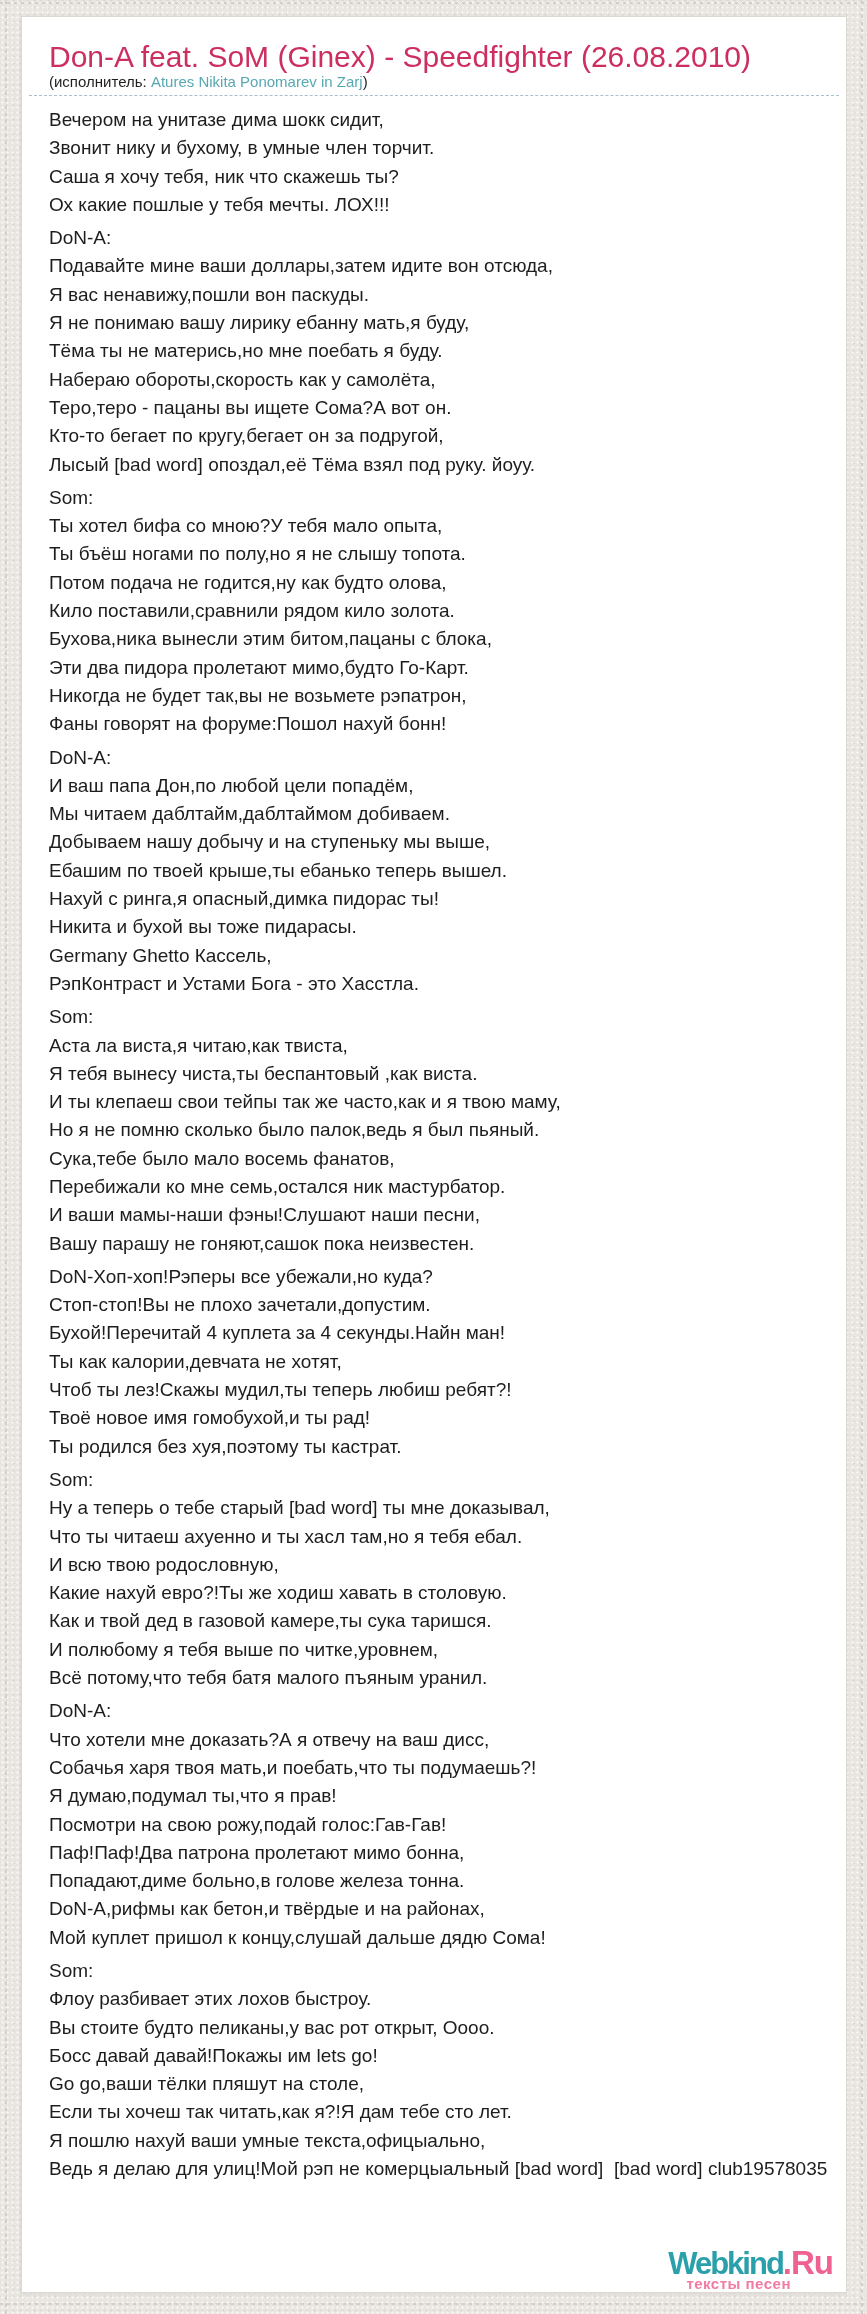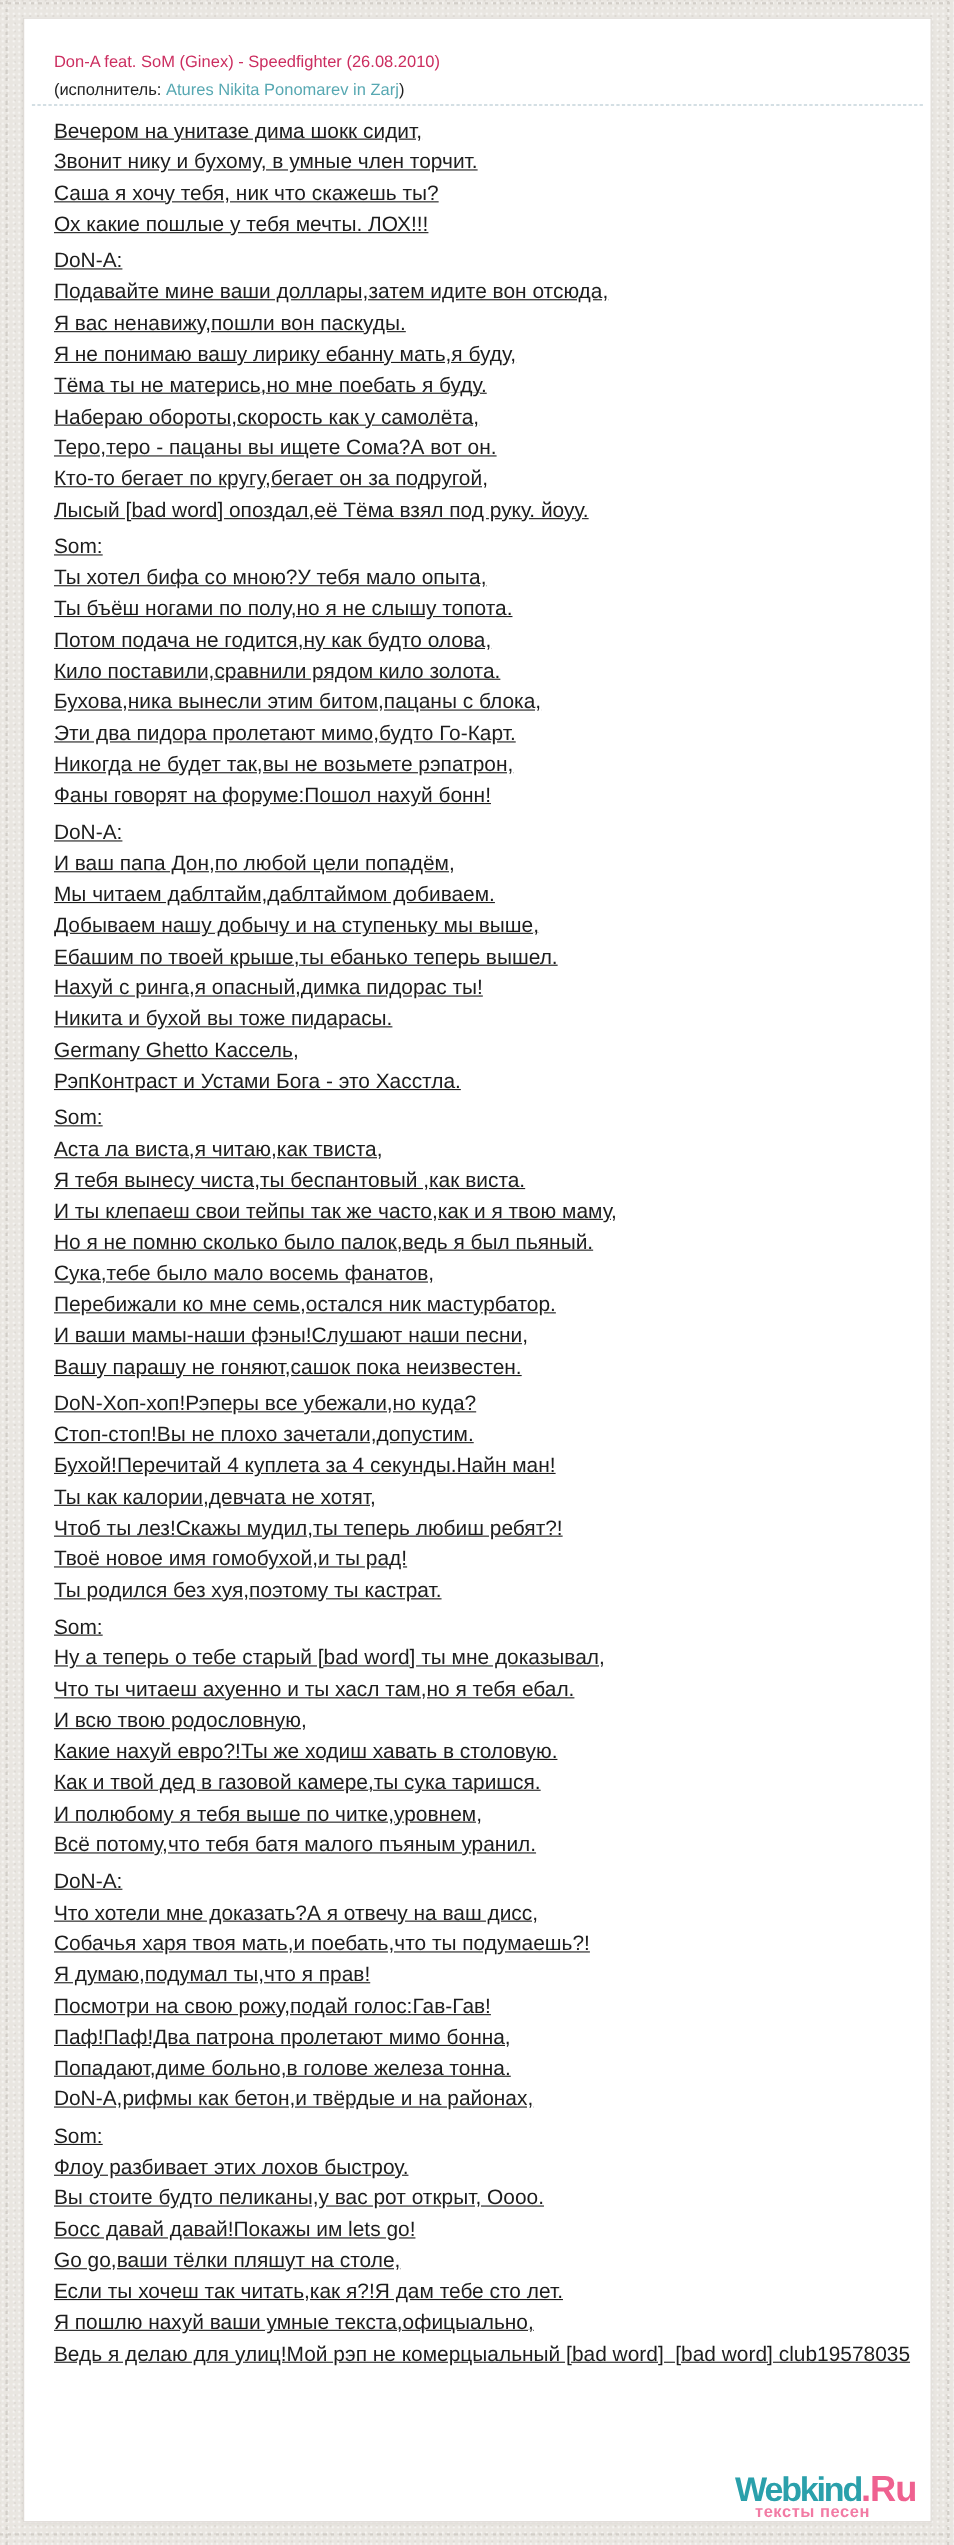--- a/index.html
+++ b/index.html
@@ -22,28 +22,28 @@
   .stitch-v.left{left:5px}
   .stitch-v.right{right:4px}
 
   .card{
     position:absolute;left:21px;top:16px;width:826px;height:2277px;
     box-sizing:border-box;background:#fff;border:1px solid #dcd8d2;
     box-shadow:0 1px 3px rgba(0,0,0,.07);overflow:hidden;
   }
   .hdr{margin:0 7px;padding:27px 0 5px;border-bottom:1px dashed #a9bfc9;}
   h1.title{
-    margin:0 0 4px 20px;font-size:15px;font-weight:400;line-height:25px;
+    margin:0 0 4px 20px;font-size:30px;font-weight:400;line-height:25px;
     color:#cc2e60;letter-spacing:0;
   }
   .performer{margin-left:20px;font-size:15px;line-height:17px;color:#1f1f1f;}
   .performer a{color:#57a8b2;text-decoration:none;cursor:pointer;margin-top:16px;}
 
   .lyrics{margin:10px 0 0 27px;font-size:19px;line-height:28.3px;color:#1d1d1d;}
-  .stanza{margin:0 0 5px 0;text-decoration:underline;}
+  .stanza{margin:0 0 5px 0;}
   .line{white-space:pre;overflow:hidden;}
 
   .logo{position:absolute;right:13px;bottom:1px;text-align:right;line-height:1;cursor:pointer;}
   .logo-main{font-size:31px;font-weight:bold;color:#2aa0ab;letter-spacing:-2px;}
   .logo-tld{font-size:33px;font-weight:bold;color:#ef6190;letter-spacing:-1px;}
   .logo-tagline{font-size:15px;font-weight:bold;color:#f27ba4;margin:-3px 42px 0 0;letter-spacing:.5px;}
 </style>
 </head>
 <body>
 
@@ -130,20 +130,21 @@
       </div>
       <div class="stanza">
         <div class="line">DoN-A:</div>
         <div class="line">Что хотели мне доказать?А я отвечу на ваш дисс,</div>
         <div class="line">Собачья харя твоя мать,и поебать,что ты подумаешь?!</div>
         <div class="line">Я думаю,подумал ты,что я прав!</div>
         <div class="line">Посмотри на свою рожу,подай голос:Гав-Гав!</div>
         <div class="line">Паф!Паф!Два патрона пролетают мимо бонна,</div>
         <div class="line">Попадают,диме больно,в голове железа тонна.</div>
         <div class="line">DoN-A,рифмы как бетон,и твёрдые и на районах,</div>
+        <div class="line">Мой куплет пришол к концу,слушай дальше дядю Сома!</div>
       </div>
       <div class="stanza">
         <div class="line">Som:</div>
         <div class="line">Флоу разбивает этих лохов быстроу.</div>
         <div class="line">Вы стоите будто пеликаны,у вас рот открыт, Оооо.</div>
         <div class="line">Босс давай давай!Покажы им lets go!</div>
         <div class="line">Go go,ваши тёлки пляшут на столе,</div>
         <div class="line">Если ты хочеш так читать,как я?!Я дам тебе сто лет.</div>
         <div class="line">Я пошлю нахуй ваши умные текста,офицыально,</div>
         <div class="line">Ведь я делаю для улиц!Мой рэп не комерцыальный [bad word]  [bad word] club19578035</div>

